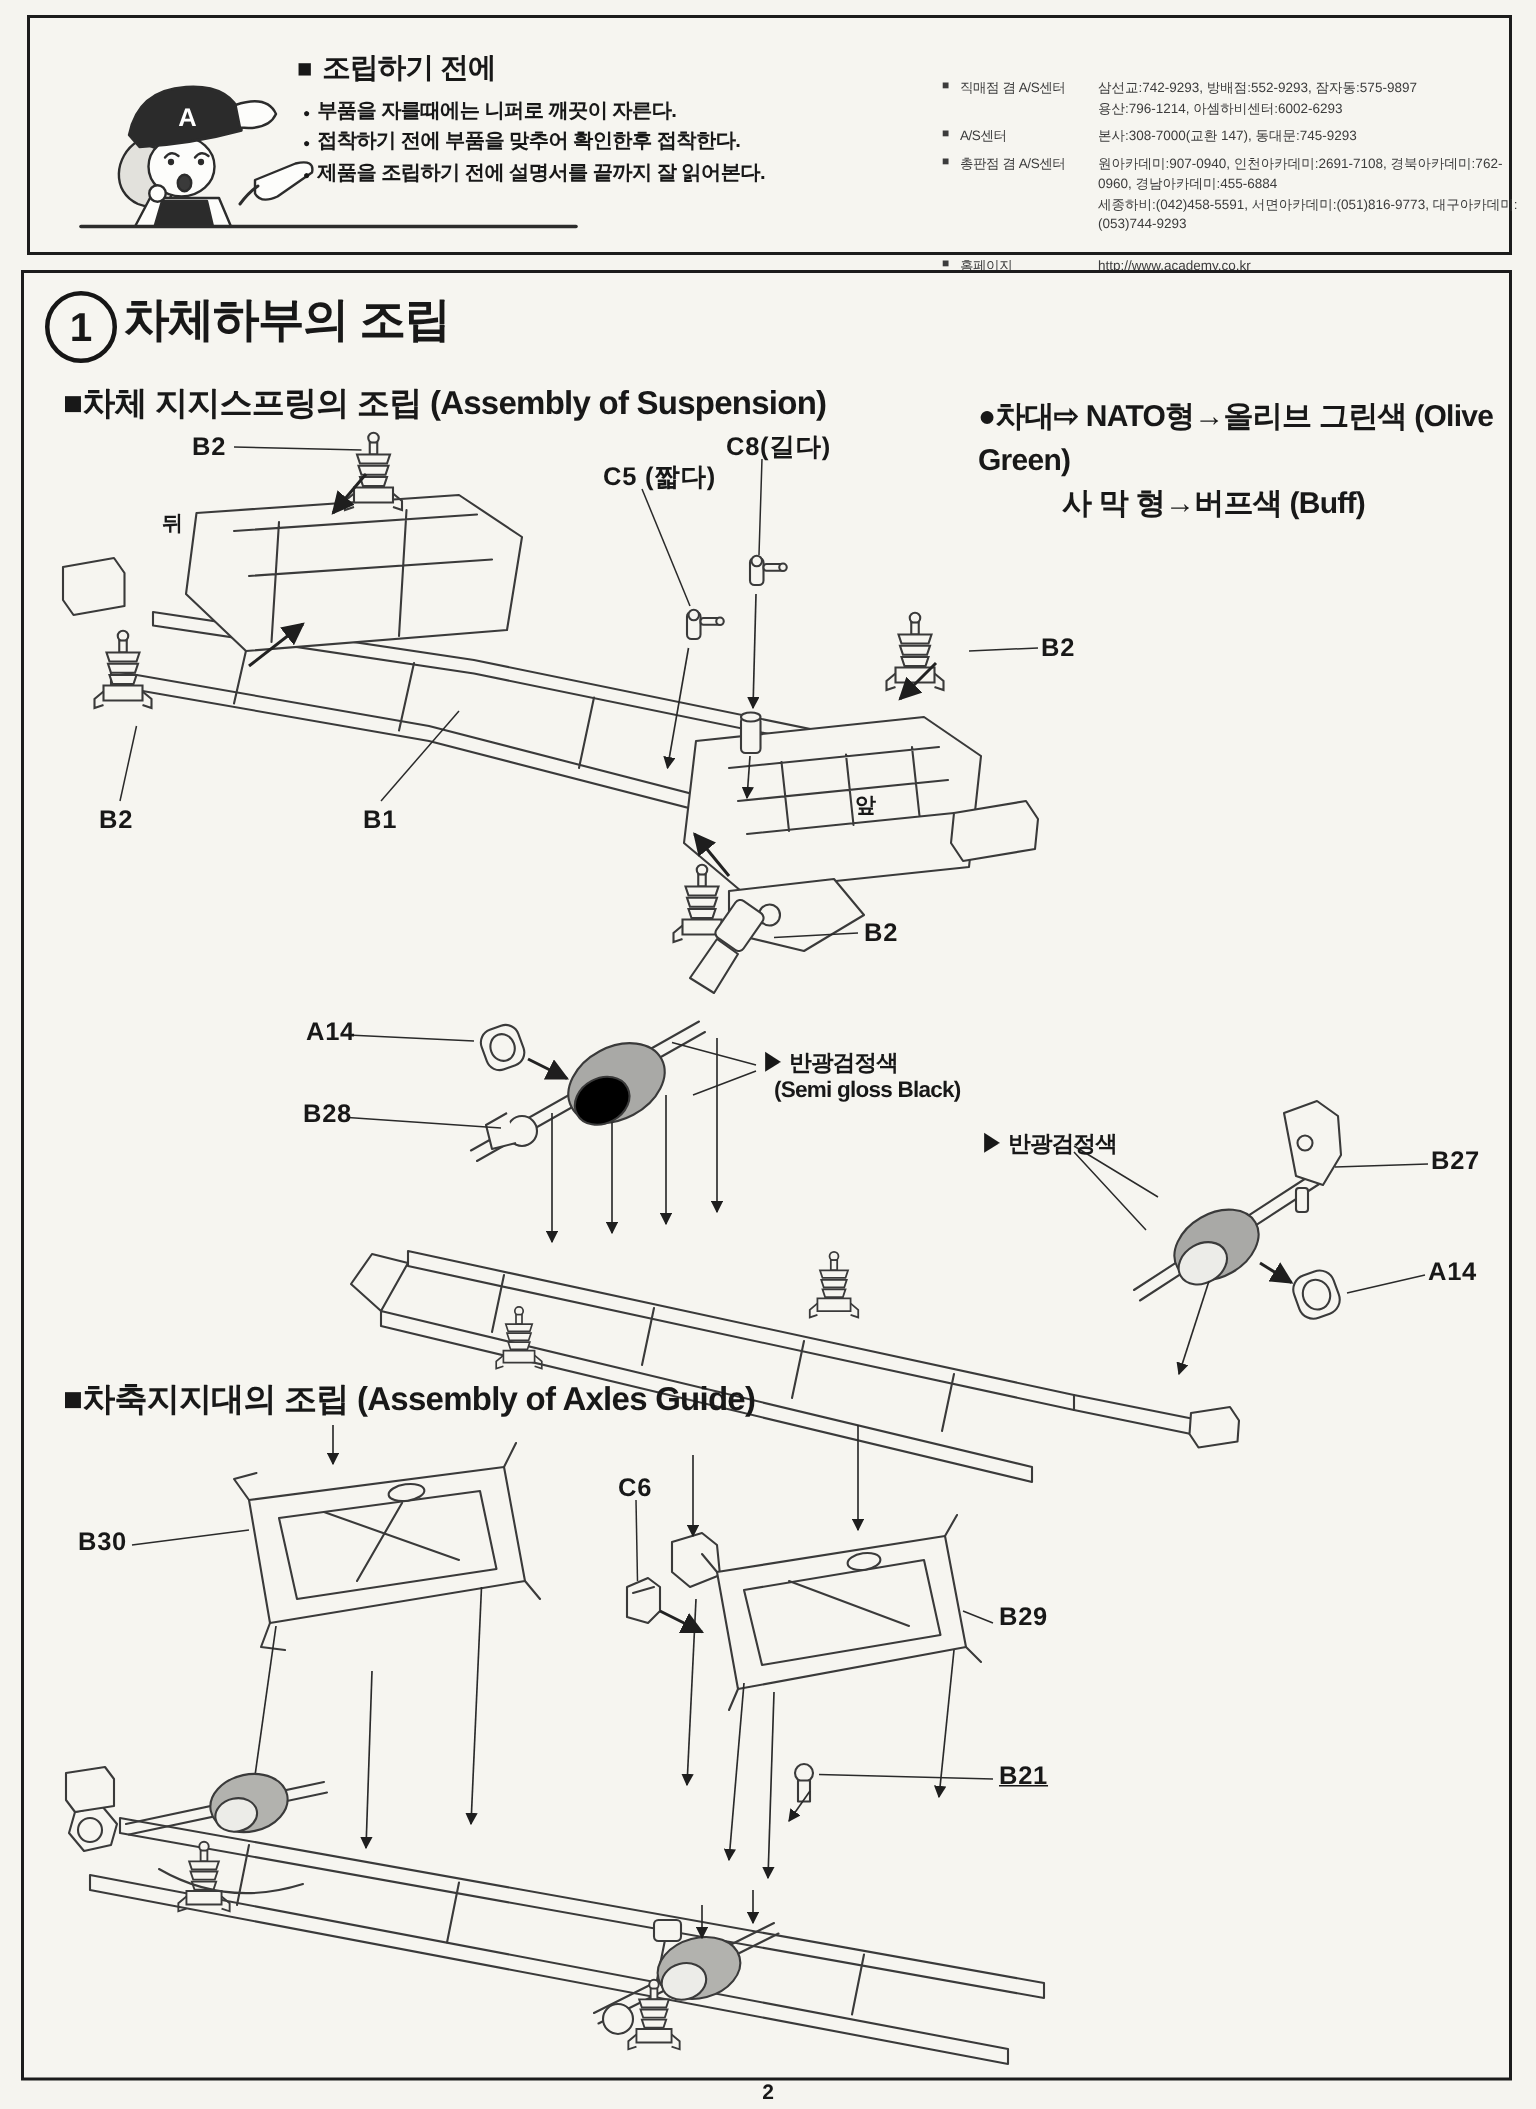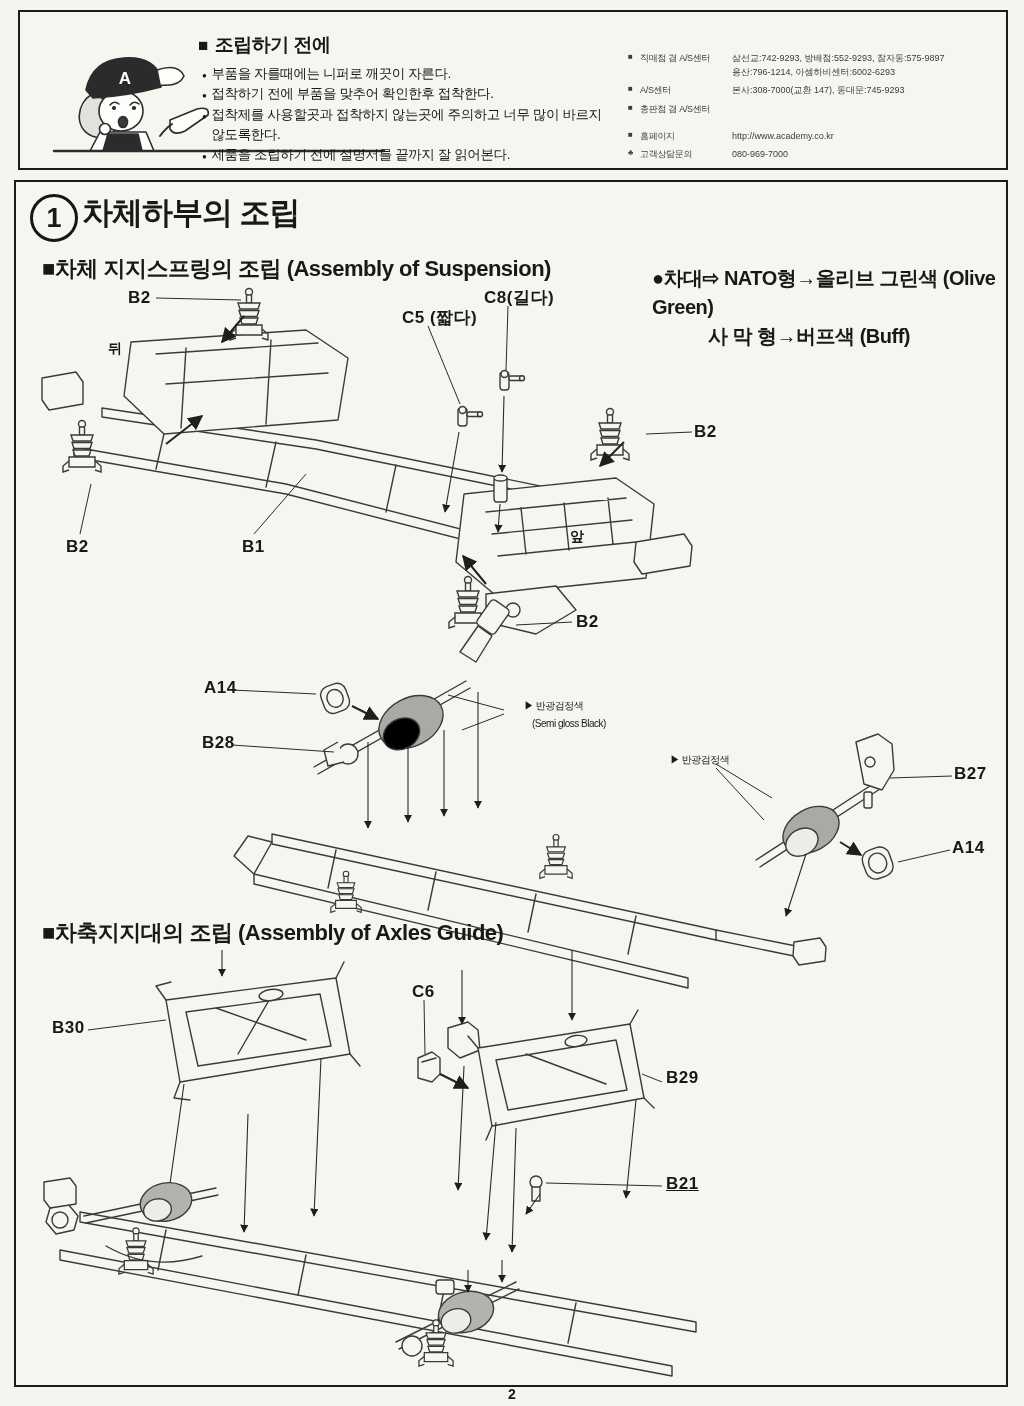--- a/index.html
+++ b/index.html
@@ -10,21 +10,21 @@
     color:#181818;
   }
   .box{position:absolute;border:2px solid #1c1c1c;background:#f6f5f0;}
   #notice-box{left:18px;top:10px;width:986px;height:156px;}
   #main-box{left:14px;top:180px;width:990px;height:1203px;border-width:2.5px;}
 
   
   .notice-title{position:absolute;left:178px;top:20px;display:flex;align-items:center;gap:7px;
     font-size:19px;font-weight:900;letter-spacing:-0.5px;}
   .notice-title .sq{font-size:17px;line-height:1;}
-  .bullets{position:absolute;left:182px;top:52px;width:410px;font-size:13.5px;line-height:1.5;font-weight:400;letter-spacing:-0.4px;}
+  .bullets{position:absolute;left:182px;top:52px;width:410px;font-size:13.5px;line-height:1.5;font-weight:700;letter-spacing:-0.4px;}
   .bullet-row{display:flex;}
   .bullet-row::before{content:"●";font-size:8px;margin:6px 5px 0 0;}
   .contacts{position:absolute;left:608px;top:40px;width:392px;font-size:9px;color:#3c3c3c;}
   .contact-row{display:flex;margin-bottom:5px;}
   .contact-row .ci{width:12px;font-size:8px;}
   .contact-row .cl{width:92px;flex:none;letter-spacing:-0.3px;}
   .contact-row .cv{flex:1;white-space:pre-line;line-height:1.5;}
   .contact-row.gap{margin-top:14px;}
 
   
@@ -35,21 +35,21 @@
   .sub-title{position:absolute;font-size:22px;font-weight:800;letter-spacing:-0.5px;}
   #sub-suspension{left:26px;top:72px;}
   #sub-axle{left:596px;top:498px;}
   #sub-guide{left:26px;top:736px;}
   .color-note{position:absolute;left:636px;top:82px;font-size:20px;font-weight:800;letter-spacing:-0.5px;line-height:1.45;}
   .color-note .l2{padding-left:56px;}
 
   
   .plabel{position:absolute;font-size:17px;font-weight:800;letter-spacing:0.5px;}
   .klabel{position:absolute;font-size:14px;font-weight:800;}
-  .paint{position:absolute;font-size:10px;font-weight:400;letter-spacing:-0.5px;margin-left:16px;}
+  .paint{position:absolute;font-size:15px;font-weight:700;letter-spacing:-0.5px;}
 
   #art{position:absolute;left:0;top:0;width:990px;height:1203px;}
   svg{display:block;}
   .ln{stroke:#3a3a3a;stroke-width:1.4;fill:none;stroke-linejoin:round;stroke-linecap:round;}
   .lnf{stroke:#3a3a3a;stroke-width:1.4;fill:#f6f5f0;stroke-linejoin:round;}
   .lead{stroke:#2a2a2a;stroke-width:1;fill:none;}
   .arrow{stroke:#222;stroke-width:2;fill:none;}
   .thin-arrow{stroke:#2a2a2a;stroke-width:1.1;fill:none;}
 
   #page-num{position:absolute;left:0;top:1386px;width:1024px;text-align:center;font-size:14px;font-weight:600;}
@@ -86,42 +86,41 @@
   </div>
 
   <div class="bullets">
     <div class="bullet-row">
         <span>부품을 자를때에는 니퍼로 깨끗이 자른다.</span>
       </div>
     <div class="bullet-row">
         <span>접착하기 전에 부품을 맞추어 확인한후 접착한다.</span>
       </div>
     <div class="bullet-row">
-        <span>접착제를 사용할곳과 접착하지 않는곳에 주의하고 너무 많이 바르지 않도록한다.</span>
-      </div>
-    <div class="bullet-row">
         <span>제품을 조립하기 전에 설명서를 끝까지 잘 읽어본다.</span>
       </div>
   </div>
 
   <div class="contacts">
     <div class="contact-row">
       <span class="ci">■</span>
       <span class="cl">직매점 겸 A/S센터</span>
       <span class="cv">삼선교:742-9293, 방배점:552-9293, 잠자동:575-9897
 용산:796-1214, 아셈하비센터:6002-6293</span>
     </div>
     <div class="contact-row">
       <span class="ci">■</span>
       <span class="cl">A/S센터</span>
       <span class="cv">본사:308-7000(교환 147), 동대문:745-9293</span>
     </div>
     <div class="contact-row">
       <span class="ci">■</span>
       <span class="cl">총판점 겸 A/S센터</span>
+      <span class="cv">원아카데미:907-0940, 인천아카데미:2691-7108, 경북아카데미:762-0960, 경남아카데미:455-6884
+세종하비:(042)458-5591, 서면아카데미:(051)816-9773, 대구아카데미:(053)744-9293</span>
     </div>
     <div class="contact-row gap">
       <span class="ci">■</span>
       <span class="cl">홈페이지</span>
       <span class="cv">http://www.academy.co.kr</span>
     </div>
     <div class="contact-row">
       <span class="ci">♣</span>
       <span class="cl">고객상담문의</span>
       <span class="cv">080-969-7000</span>

